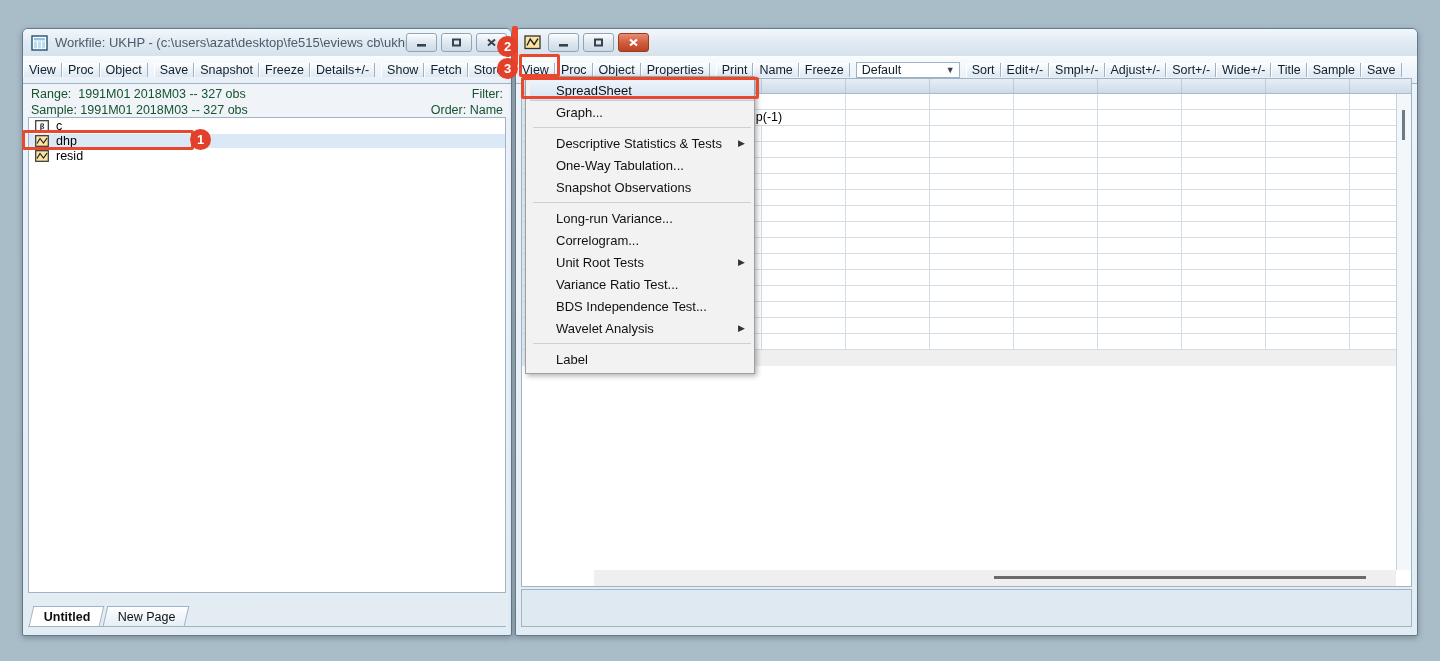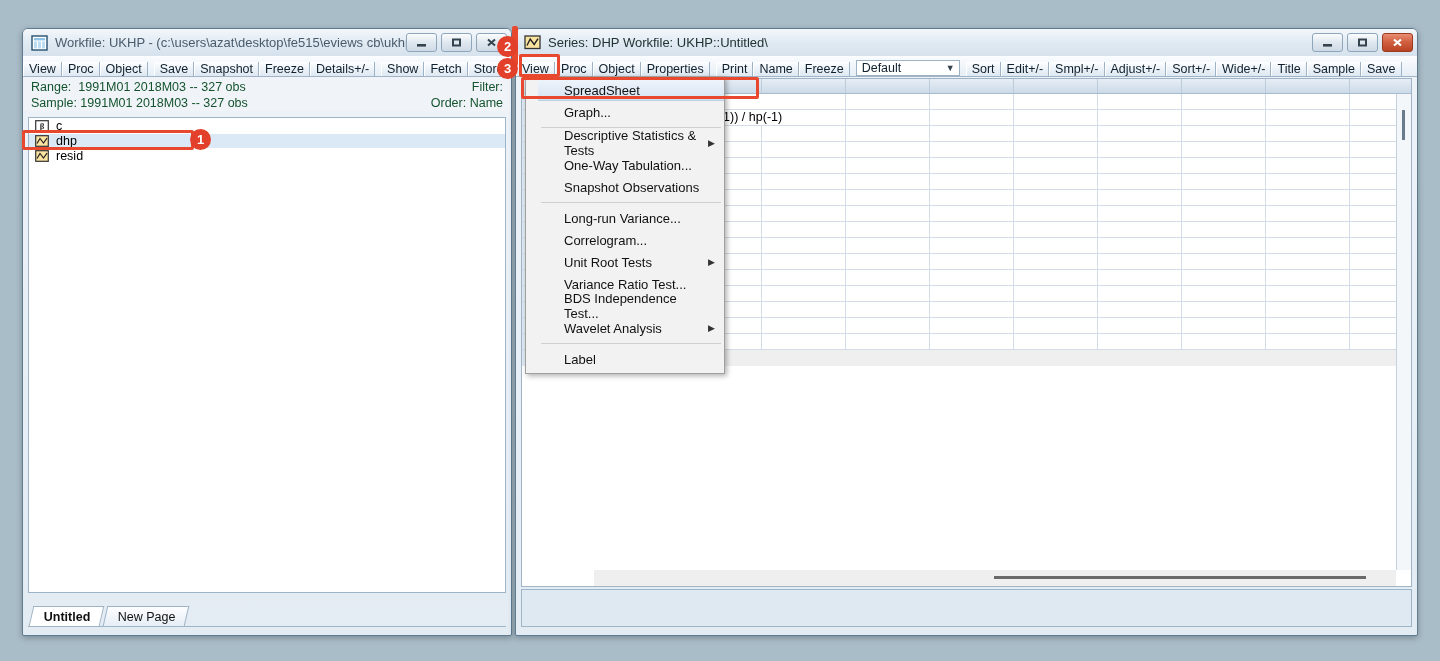--- a/index.html
+++ b/index.html
@@ -48,22 +48,22 @@
     color: #33424f; font-size: 11px; line-height: 1;
   }
   .ctrlbtn.close-active {
     background: linear-gradient(#e88d74, #d15f3e 48%, #b94425);
     border-color: #9a3a20; color: #fff;
   }
   .ctrlbtn svg { display:block; }
 
   
   .toolbar {
-    height: 21px;
-    display: flex; align-items: flex-end;
+    height: 28px;
+    display: flex; align-items: center;
     background: linear-gradient(#fbfdff, #e6eef6);
     border-bottom: 1px solid #9fb4c6;
     overflow: hidden;
   }
   .tbtn {
     font-size: 12.5px; color: #10202e;
     padding: 0 5px;
     display: flex; align-items: center;
     border-left: 1px solid #fff;
     border-right: 1px solid #9db2c4;
@@ -182,25 +182,25 @@
     left: 400px; right: 30px; top: 6px;
   }
   .sheet-foot {
     position: absolute; left: 5px; right: 5px; bottom: 8px; height: 38px;
     background: #dfe9f2; border: 1px solid #9fb4c6;
   }
 
   
   .menu {
     position: absolute;
-    left: 525px; top: 76px; width: 200px;
+    left: 525px; top: 76px; width: 230px;
     background: #f2f2f2;
     border: 1px solid #a0a0a0;
     box-shadow: 2px 2px 5px rgba(0,0,0,.3);
-    padding: 2px 0 3px 12px;
+    padding: 2px 0 3px 4px;
     z-index: 50;
   }
   .mi {
     height: 22px;
     display: flex; align-items: center;
     padding-left: 26px; padding-right: 10px;
     font-size: 13px; color: #111;
     position: relative;
   }
   .mi.highlight {
@@ -342,21 +342,20 @@
   </div>
 
   <div class="window" id="series">
     <div class="titlebar">
       <span class="wintitle-icon">
         <svg width="17" height="15" viewBox="0 0 17 15">
           <rect x="1" y="1" width="15" height="12.5" fill="#fbe3a0" stroke="#333" stroke-width="1.3"></rect>
           <path d="M3 10.5 L6.2 4 L10.2 9.5 L14 3.6" fill="none" stroke="#222" stroke-width="1.4"></path>
         </svg>
       </span>
-      <span class="title-text active">Series: DHP   Workfile: UKHP::Untitled\</span>
       <span class="ctrlbox">
         <span class="ctrlbtn">
           <svg width="13" height="10" viewBox="0 0 13 10">
               <rect x="2" y="6" width="9" height="2.6" fill="#35434f"></rect>
             </svg>
         </span>
         <span class="ctrlbtn">
           <svg width="13" height="11" viewBox="0 0 13 11">
               <rect x="3" y="2.5" width="7" height="6" fill="none" stroke="#35434f" stroke-width="2"></rect>
             </svg>

